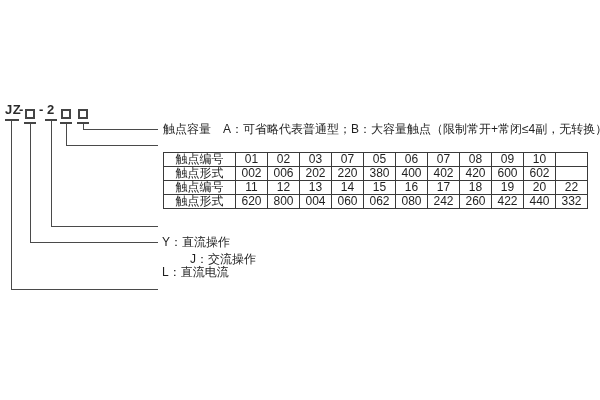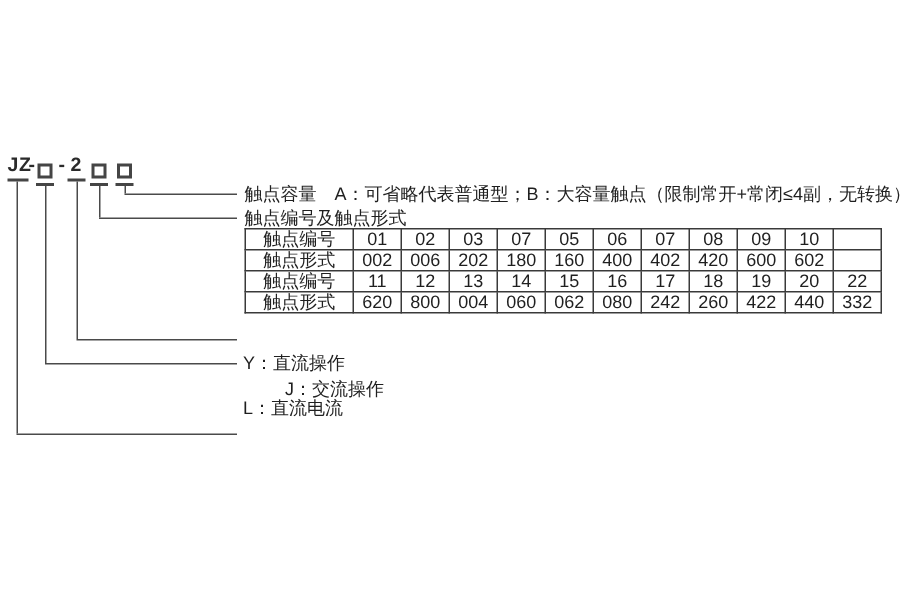--- a/index.html
+++ b/index.html
@@ -66,21 +66,20 @@
   <span class="vline" style="left:66px;top:124px;height:21px;"></span>
   <span class="vline" style="left:83px;top:124px;height:5px;"></span>
 
   <span class="hline" style="left:83px;top:129px;width:75px;"></span>
   <span class="hline" style="left:66px;top:145px;width:92px;"></span>
   <span class="hline" style="left:51px;top:226px;width:107px;"></span>
   <span class="hline" style="left:30px;top:242px;width:128px;"></span>
   <span class="hline" style="left:11px;top:289px;width:147px;"></span>
 
   <span class="lab" style="left:163px;top:123px;">触点容量　A：可省略代表普通型；B：大容量触点（限制常开+常闭≤4副，无转换）</span>
-  <span class="lab" style="left:163px;top:139px;">触点编号及触点形式</span>
   <span class="lab" style="left:162px;top:236px;">Y：直流操作</span>
   <span class="lab" style="left:162px;top:253px;margin-left:28px;">J：交流操作</span>
   <span class="lab" style="left:162px;top:266px;">L：直流电流</span>
 
   <table class="contact">
     <tbody>
         <tr>
           <td class="lbl">触点编号</td>
           <td>01</td>
           <td>02</td>
@@ -92,22 +91,22 @@
           <td>08</td>
           <td>09</td>
           <td>10</td>
           <td></td>
         </tr>
         <tr>
           <td class="lbl">触点形式</td>
           <td>002</td>
           <td>006</td>
           <td>202</td>
-          <td>180</td>
-          <td>160</td>
+          <td>220</td>
+          <td>380</td>
           <td>400</td>
           <td>402</td>
           <td>420</td>
           <td>600</td>
           <td>602</td>
           <td></td>
         </tr>
         <tr>
           <td class="lbl">触点编号</td>
           <td>11</td>

